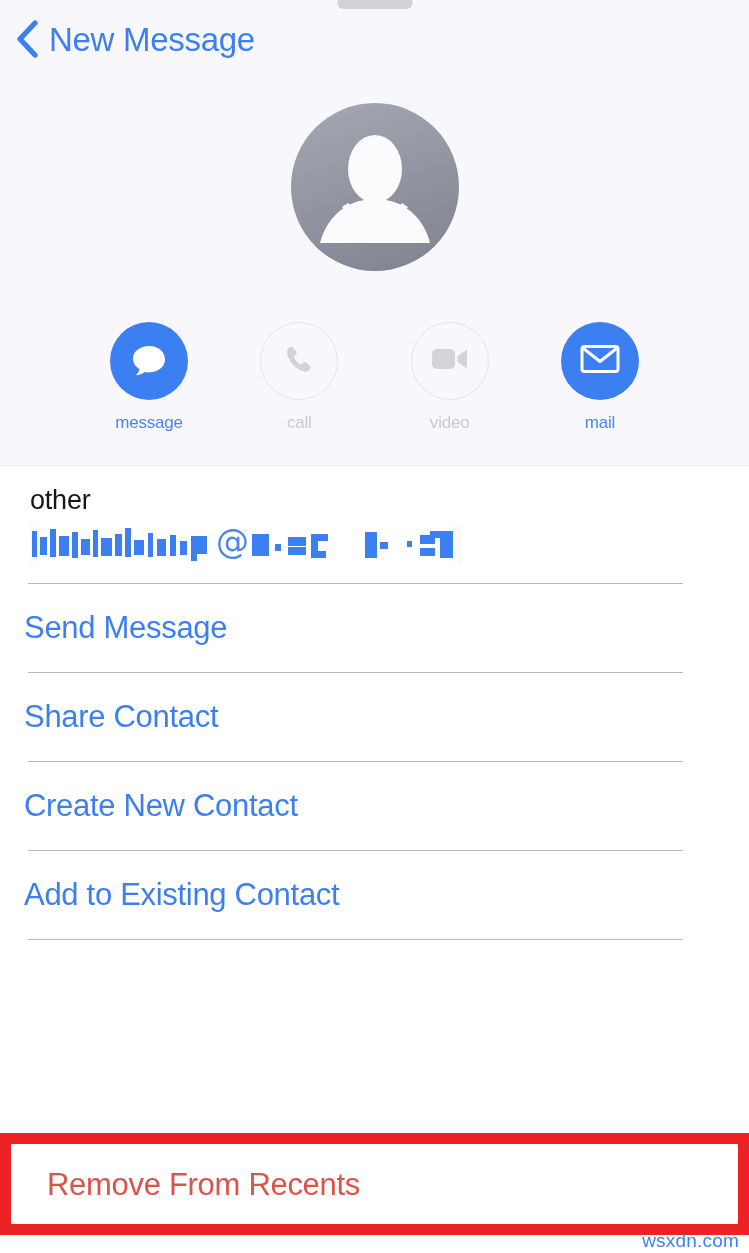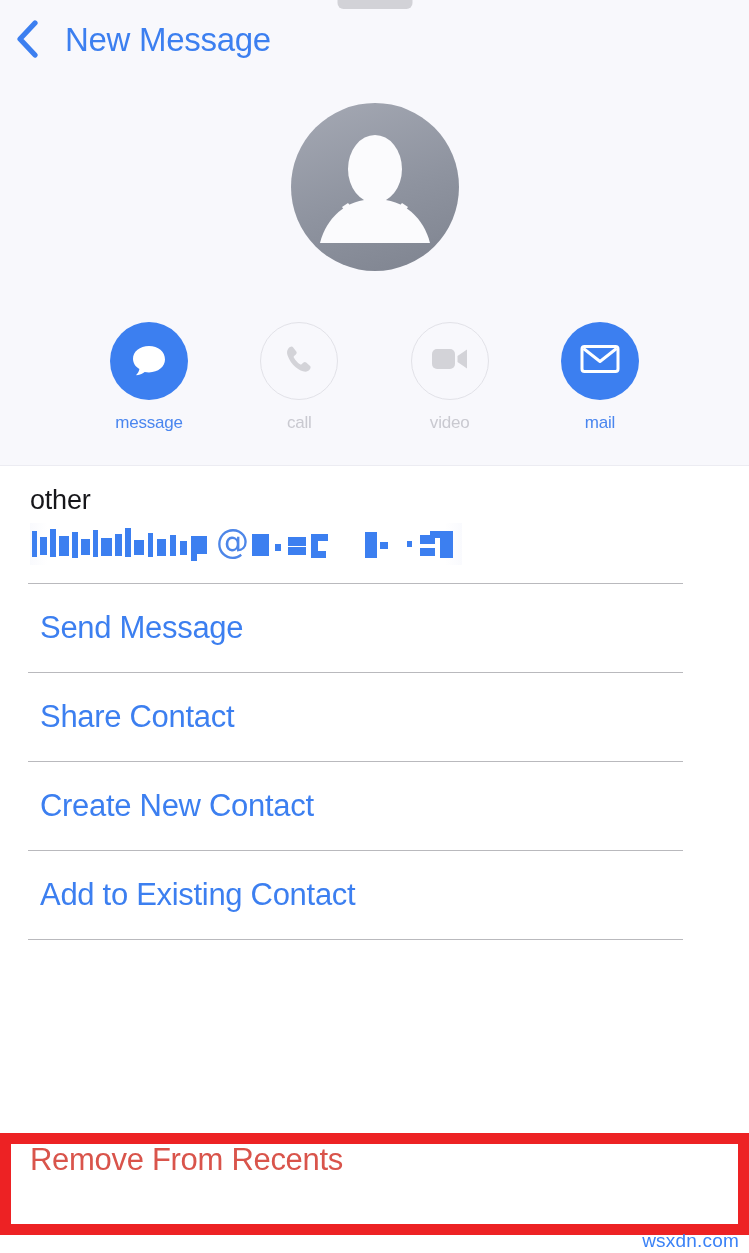--- a/index.html
+++ b/index.html
@@ -26,21 +26,21 @@
   }
   .drag-handle {
     position:absolute; left:50%; top:0px;
     transform:translateX(-50%);
     width:75px; height:9px;
     background:#d2d2d7;
     border-radius:0 0 6px 6px;
   }
   .nav-back {
     position:absolute; left:14px; top:20px;
-    display:flex; align-items:center; gap:25px;
+    display:flex; align-items:center; gap:9px;
     cursor:pointer;
   }
   .chevron-left { width:26px; height:38px; display:block; }
   .nav-title {
     font-size:33px;
     color:#3c7ff0;
     letter-spacing:-0.3px;
     line-height:1;
     white-space:nowrap;
   }
@@ -130,21 +130,21 @@
     font-size:33px;
     color:#4d86e8;
     line-height:1;
     font-family:"DejaVu Sans", sans-serif;
   }
 
   .menu-row {
     position:relative;
     height:89px;
     display:flex; align-items:center;
-    padding-left:40px;
+    padding-left:24px;
     background:#ffffff;
     cursor:pointer;
   }
   .menu-row .sep {
     position:absolute; left:28px; right:0; top:0;
     height:1px; background:#b9b9bd;
   }
   .menu-label {
     font-size:31px;
     color:#3c7ff0;
@@ -165,22 +165,22 @@
 
   
   .annotated {
     position:absolute; left:0; top:1133px;
     width:749px; height:102px;
     border:11px solid #ed2224;
     background:#ffffff;
   }
   .destructive-row {
     width:100%; height:100%;
-    display:flex; 
-    padding-left:19px;
+    display:flex; align-items:center;
+    padding-left:36px;
     cursor:pointer;
   }
   .destructive-label {
     font-size:31px;
     color:#d9544b;
     letter-spacing:-0.3px;
     line-height:1;
   }
 
   .watermark {

